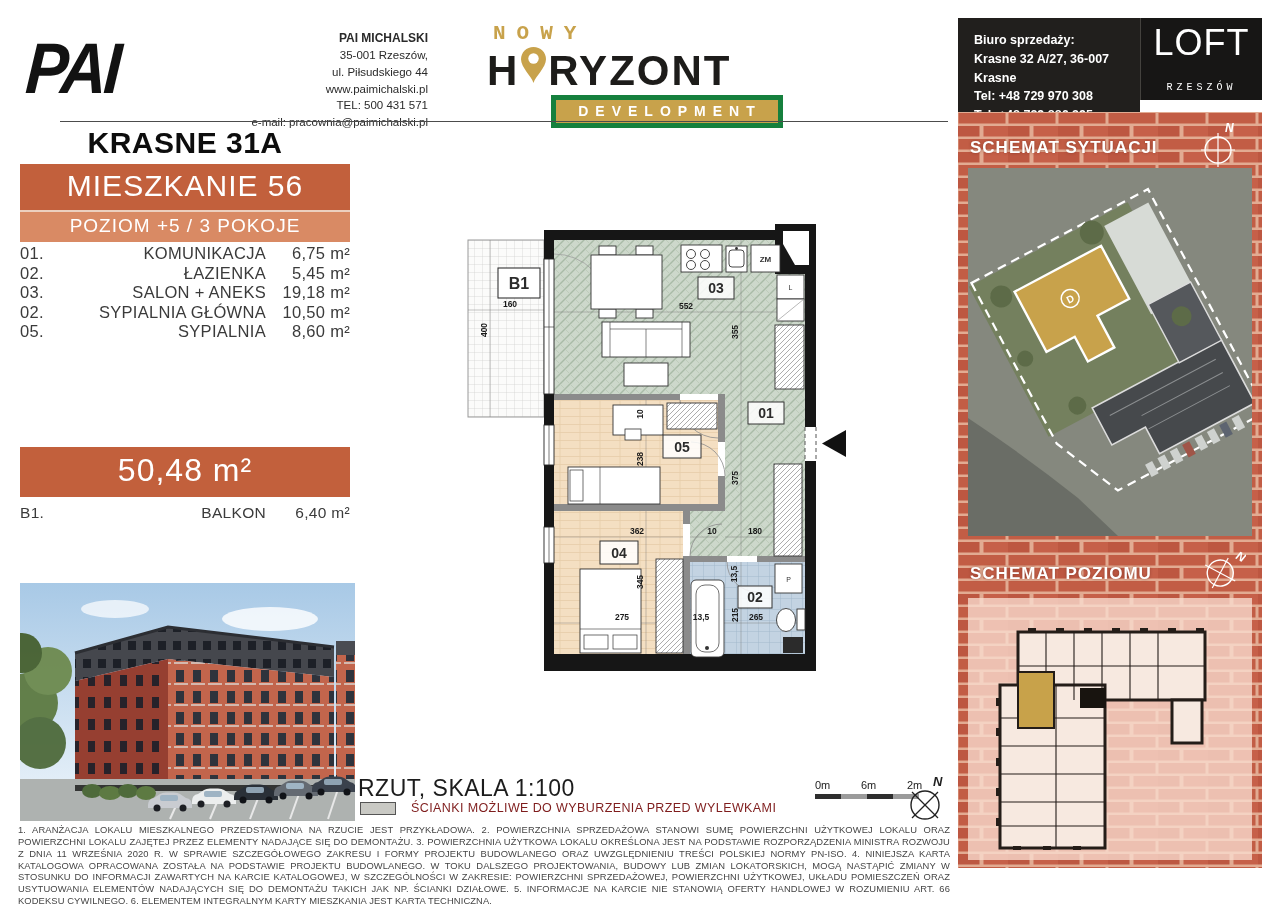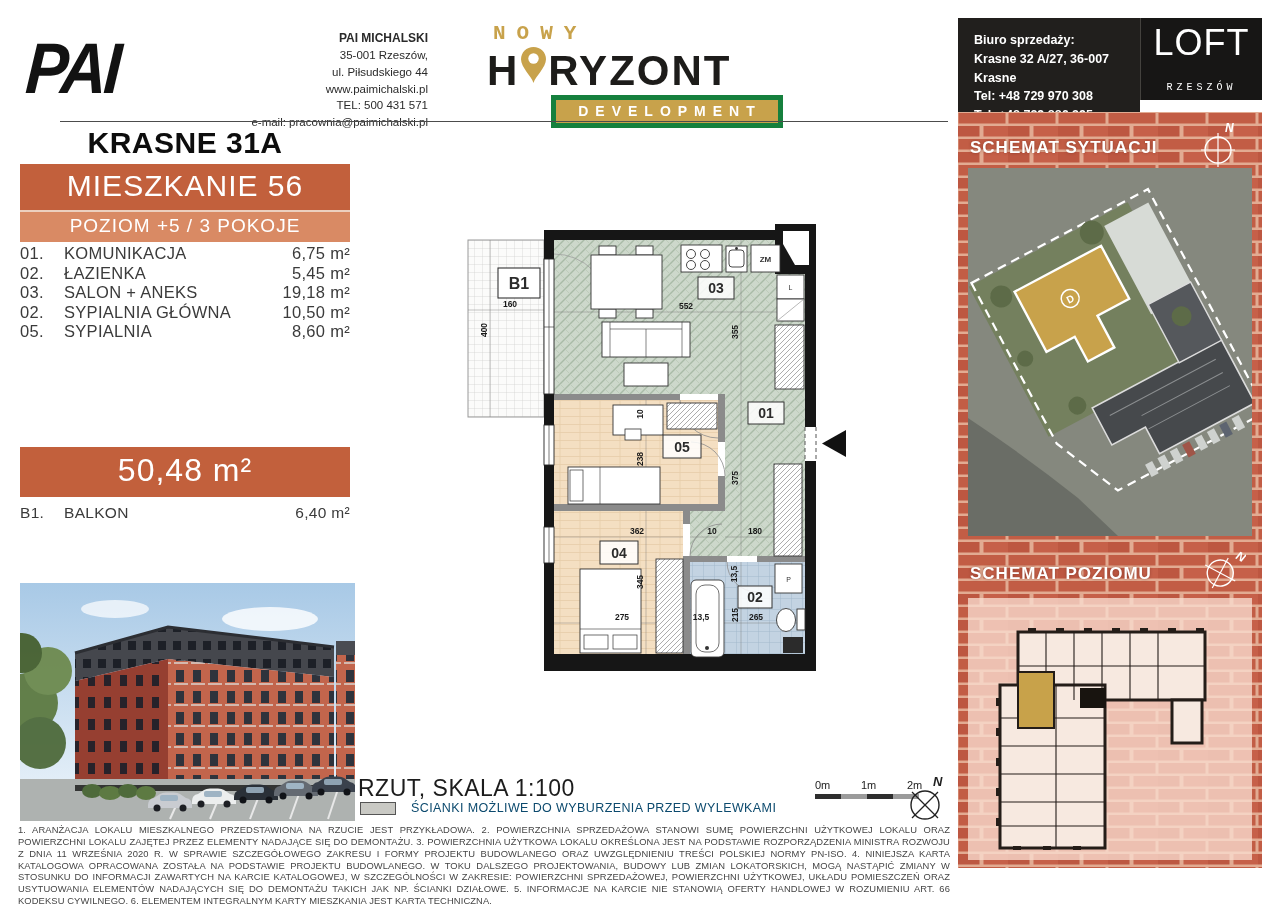--- a/index.html
+++ b/index.html
@@ -29,34 +29,34 @@
 
   
   .building-title { left:20px; top:126px; width:330px; text-align:center; font-size:30px; font-weight:800; color:#0d0d0d; letter-spacing:0.5px; }
   .apt-box { left:20px; top:164px; width:330px; }
   .apt-main { background:#c2603c; color:#fff; text-align:center; font-size:30px; padding:5px 0 7px; border-bottom:2px solid #ecd0bf; letter-spacing:1px; }
   .apt-sub { background:#d98a64; color:#fff; text-align:center; font-size:19px; padding:3px 0 5px; letter-spacing:1px; }
 
   .room-list { left:20px; top:244px; width:330px; font-size:16.5px; color:#3b3b3b; }
   .room-row { display:flex; line-height:19.5px; letter-spacing:0.3px; }
   .room-row .rn { width:44px; }
-  .room-row .rname { flex:1; }
+  .room-row .rname { flex:1;text-align:right; }
   .room-row .rarea { width:84px; text-align:right; }
 
   .total-box { left:20px; top:447px; width:330px; background:#c2603c; color:#fff; text-align:center; font-size:32px; padding:5px 0 8px; letter-spacing:1px; }
   .balcony-row { left:20px; top:503px; width:330px; font-size:15.5px; color:#3b3b3b; }
 
   .photo { left:20px; top:583px; width:335px; height:238px; }
 
   
   .plan-wrap { left:450px; top:224px; width:505px; height:462px; }
   .rzut-title { left:358px; top:775px; font-size:23px; color:#1c1c1c; letter-spacing:0.5px; }
   .legend-row { left:360px; top:801px; display:flex; align-items:center; }
   .legend-swatch { width:36px; height:13px; background:#c9c9c4; border:1px solid #555; }
-  .legend-label { margin-left:15px; font-size:12.5px; color:#0c4a6e; letter-spacing:0.4px;text-align:center; }
+  .legend-label { margin-left:15px; font-size:12.5px; color:#7f1d1d; letter-spacing:0.4px;text-align:center; }
   .scalebar { left:815px; top:779px; width:110px; }
   .scalebar .lbls { position:relative; height:13px; font-size:11px; color:#222; }
   .scalebar .lbls span { position:absolute; top:0; }
   .scalebar .bar { margin-top:2px; display:flex; }
   .scalebar .bar i { display:block; height:5px; width:26px; }
   .plan-compass { left:903px; top:773px; }
 
   
   .sidebar { left:958px; top:112px; width:304px; height:756px; }
   .sidebar > svg.bg { position:absolute; left:0; top:0; }
@@ -461,21 +461,21 @@
 
   <div class="abs rzut-title">RZUT, SKALA 1:100</div>
   <div class="abs legend-row">
     <span class="legend-swatch"></span>
     <span class="legend-label">ŚCIANKI MOŻLIWE DO WYBURZENIA PRZED WYLEWKAMI</span>
   </div>
 
   <div class="abs scalebar">
     <div class="lbls">
       <span style="left:0">0m</span>
-      <span style="left:46px">1m</span>
+      <span style="left:46px">6m</span>
       <span style="left:92px">2m</span>
     </div>
     <div class="bar">
       <i style="background:#2e2e2e"></i>
         <i style="background:#9b9b9b"></i>
       <i style="background:#2e2e2e"></i>
         <i style="background:#9b9b9b"></i>
     </div>
   </div>
 

